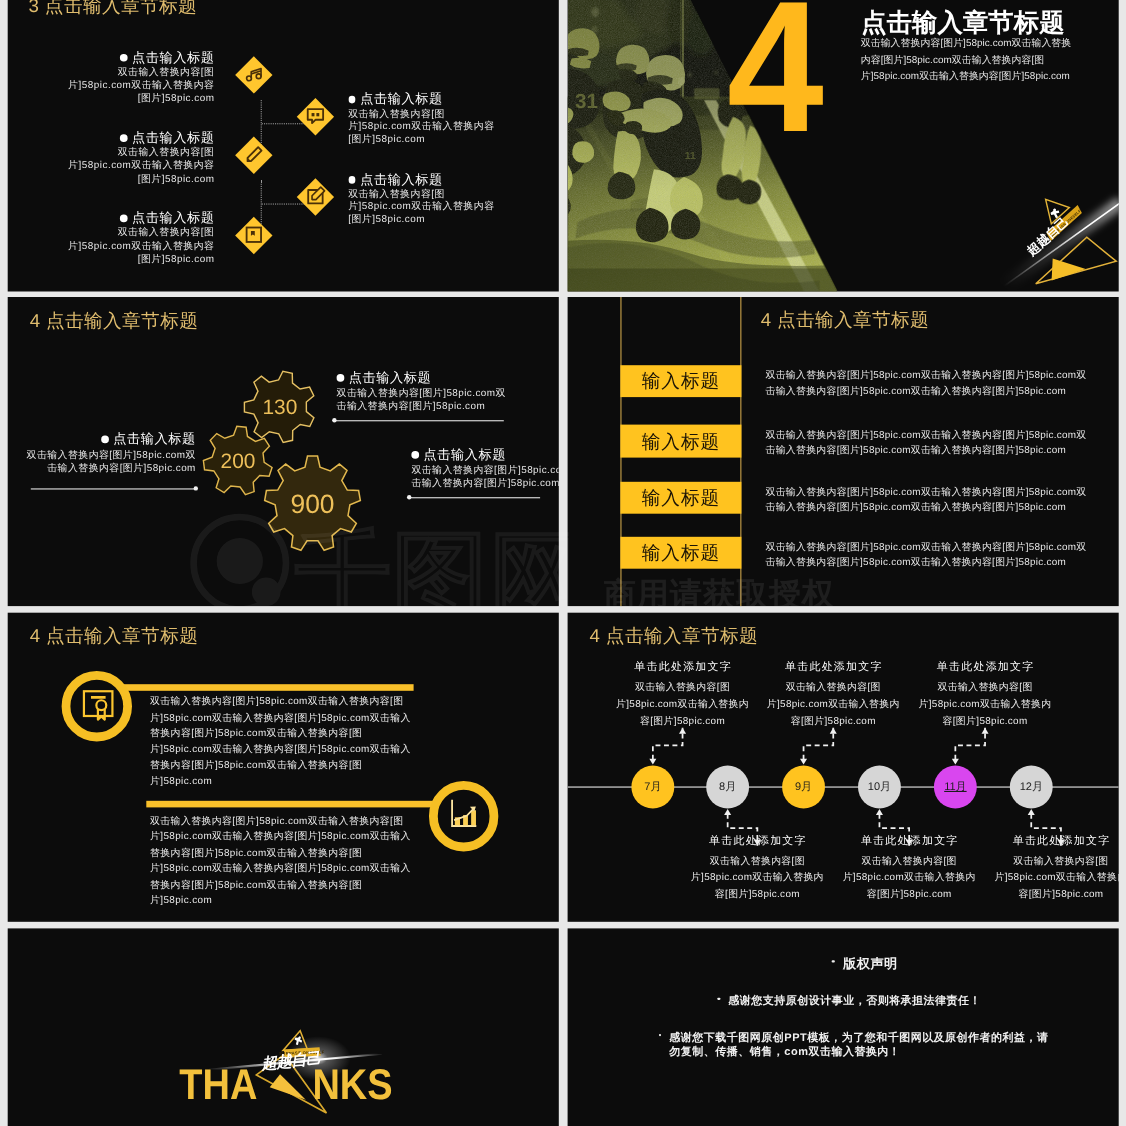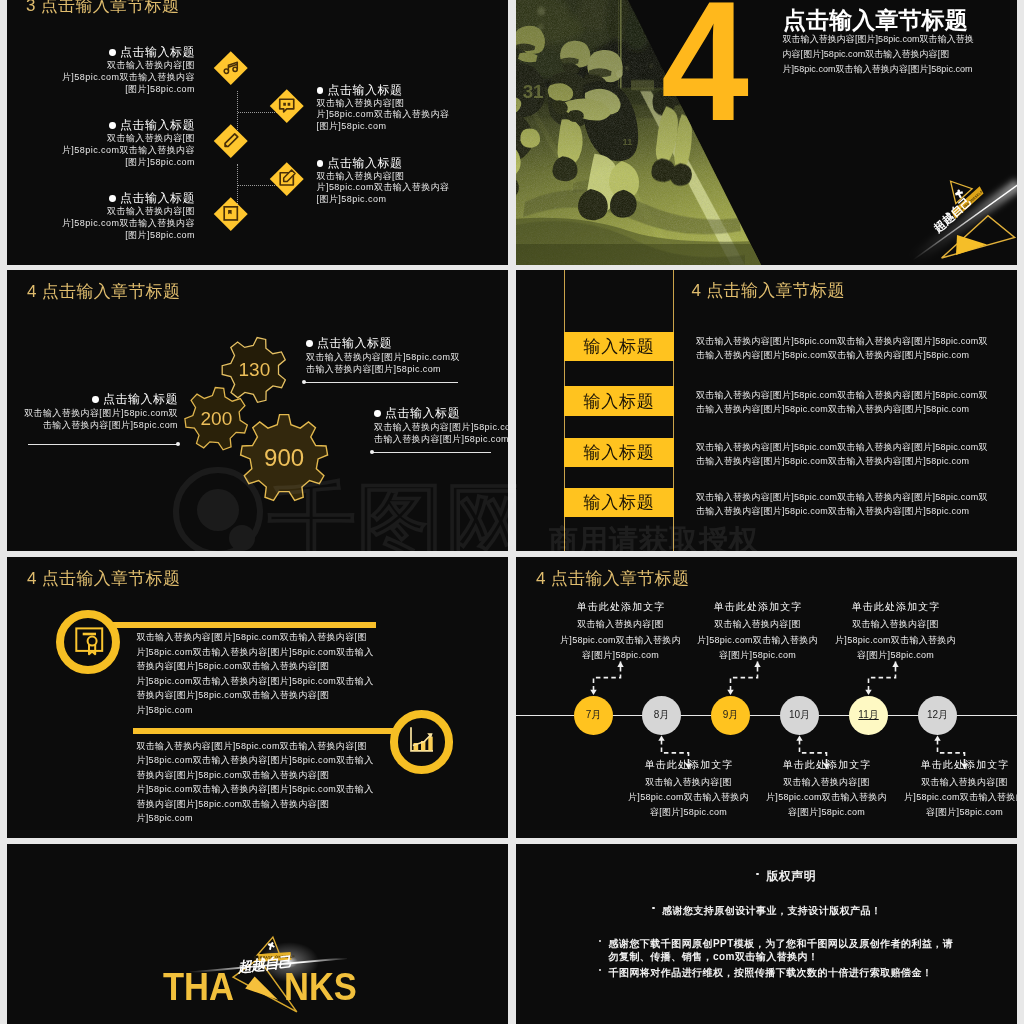--- a/index.html
+++ b/index.html
@@ -472,21 +472,21 @@
 片]58pic.com双击输入替换内
 容[图片]58pic.com</div>
     </div>
     <div class="dot" style="left:263.9px;top:138.6px;background:#d6d6d6;">10月</div>
     <div class="blk" style="left:235.5px;top:201.5px;">
       <div class="h6">单击此处添加文字</div>
       <div class="t6">双击输入替换内容[图
 片]58pic.com双击输入替换内
 容[图片]58pic.com</div>
     </div>
-    <div class="dot" style="left:332.9px;top:138.6px;background:#fef9c3;text-decoration:underline;">11月</div>
+    <div class="dot" style="left:332.9px;top:138.6px;background:#d946ef;text-decoration:underline;">11月</div>
     <div class="blk" style="left:304.5px;top:44.4px;">
       <div class="h6">单击此处添加文字</div>
       <div class="t6">双击输入替换内容[图
 片]58pic.com双击输入替换内
 容[图片]58pic.com</div>
     </div>
     <div class="dot" style="left:401.9px;top:138.6px;background:#d6d6d6;">12月</div>
     <div class="blk" style="left:373.5px;top:201.5px;">
       <div class="h6">单击此处添加文字</div>
       <div class="t6">双击输入替换内容[图
@@ -564,30 +564,26 @@
     <div class="thanks" style="left:277.4px;top:123.3px;"><span>NKS</span></div>
   </div>
 
   <div class="slide s-right r4 s8">
     <div class="cp" style="left:250.4px;top:25.5px;font-size:12px;">
       <span class="bul8"></span>
         <span class="tx">版权声明</span>
     </div>
     <div class="cp" style="left:146px;top:59.5px;">
       <span class="bul8"></span>
-        <span class="tx">感谢您支持原创设计事业，支持设计版权产品！</span>
+        <span class="tx">感谢您支持原创设计事业，否则将承担法律责任！</span>
     </div>
     <div class="cp" style="left:92.5px;top:92.7px;">
       <span class="bul8"></span>
         <span class="tx">感谢您下载千图网原创PPT模板，为了您和千图网以及原创作者的利益，请
 勿复制、传播、销售，com双击输入替换内！</span>
-    </div>
-    <div class="cp" style="left:92.5px;top:121.6px;">
-      <span class="bul8"></span>
-        <span class="tx">千图网将对作品进行维权，按照传播下载次数的十倍进行索取赔偿金！</span>
     </div>
   </div>
 
   <div class="wm-layer">
     <svg class="wm-brand" style="left:172px;top:196px;opacity:1;" width="345" height="95" viewBox="0 0 345 95">
       <g opacity="0.06">
         <circle cx="46" cy="46" r="42" fill="none" stroke="#ffffff" stroke-width="6"></circle>
         <circle cx="46" cy="44" r="21" fill="#ffffff"></circle>
         <circle cx="70" cy="72" r="13" fill="#ffffff"></circle>
         <text x="96" y="88" font-family="'Liberation Sans',sans-serif" font-size="88" fill="none" stroke="#ffffff" stroke-width="3.5">千图网</text>

